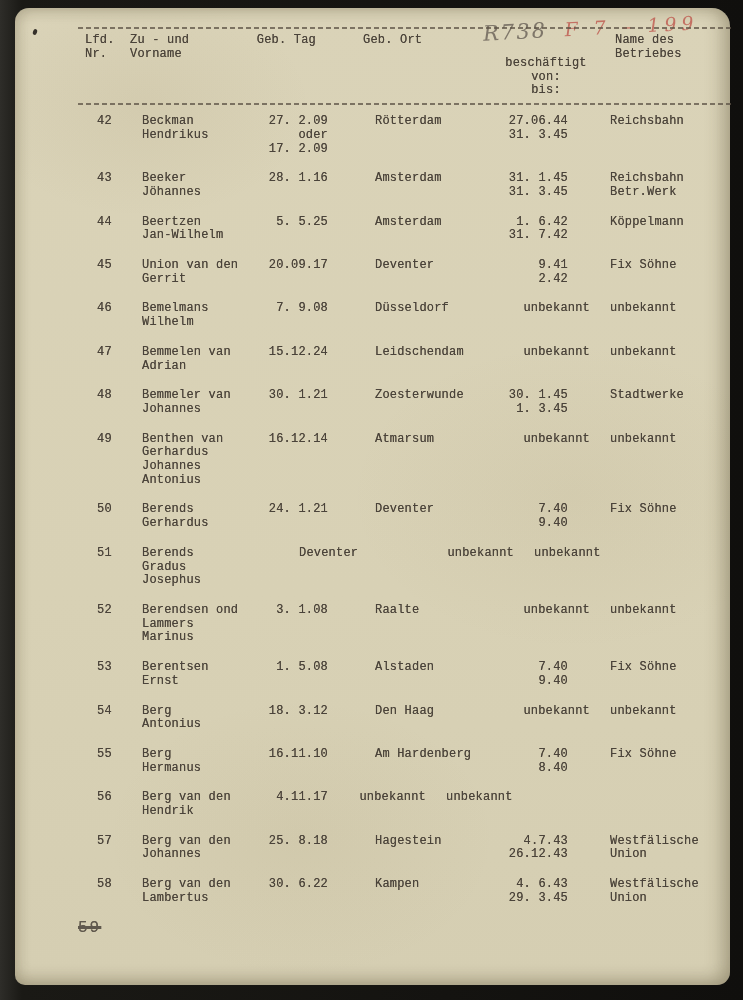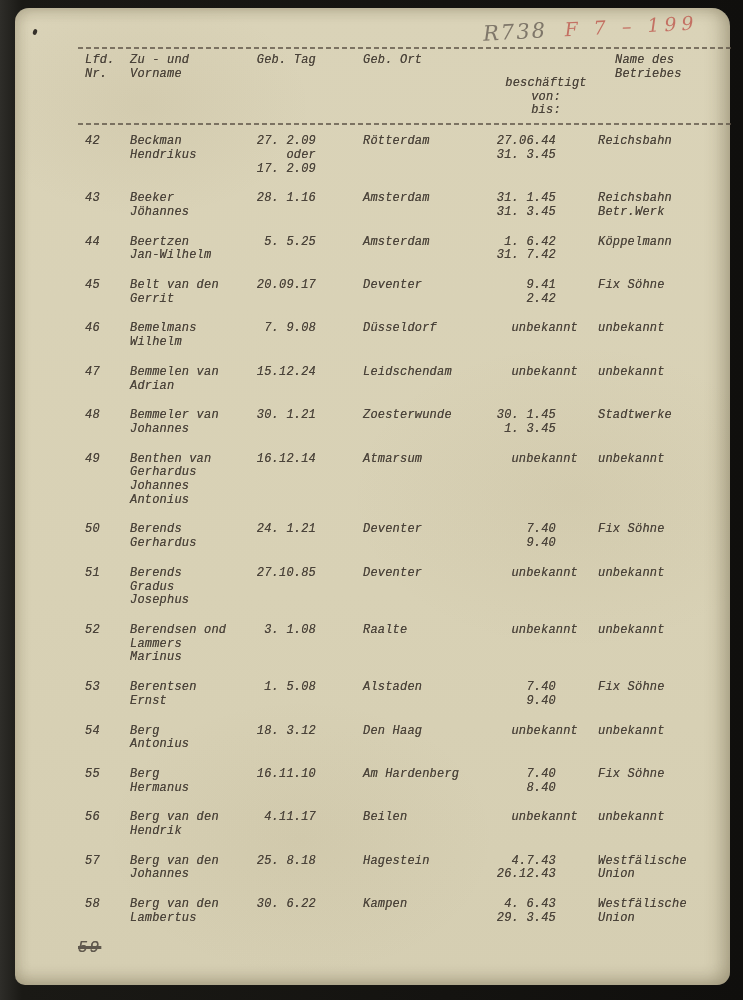--- a/index.html
+++ b/index.html
@@ -24,37 +24,37 @@
   .speck{position:absolute;left:18px;top:21px;width:4px;height:6px;border-radius:50%;
     background:#35302a;transform:rotate(20deg);}
   
   .handwriting{position:absolute;left:468px;top:8px;transform:rotate(-3deg);
     white-space:nowrap;font-style:italic;}
   .hw-pencil{color:rgba(110,102,92,0.85);font-size:21px;letter-spacing:2px;
     font-family:"DejaVu Serif","Liberation Serif",serif;}
   .hw-red{color:rgba(190,88,78,0.8);font-size:19px;letter-spacing:5px;margin-left:8px;
     font-family:"DejaVu Serif","Liberation Serif",serif;}
   
-  .table-area{position:absolute;left:0;top:0;width:100%;padding-top:39px;
-    font-size:12px;line-height:13.7px;letter-spacing:0.2px;font-style:italic;}
+  .table-area{position:absolute;left:0;top:0;width:100%;padding-top:19px;
+    font-size:12px;line-height:13.7px;letter-spacing:0.2px;}
   .table-area, .table-area *{text-shadow:0 0 0.6px rgba(72,62,50,0.75);}
   .rule{margin-left:63px;width:655px;height:2px;
     background:repeating-linear-gradient(90deg,#5c5245 0 5px,transparent 5px 8px);
     opacity:.75;}
   .thead{display:flex;padding-left:70px;margin-top:5px;margin-bottom:5px;}
   .row{display:flex;padding-left:70px;margin-bottom:16px;}
   .c-nr{width:45px;flex:none;}
   .c-name{width:110px;flex:none;}
   .c-tag{width:76px;flex:none;text-align:right;white-space:pre;}
   .c-ort{width:117px;flex:none;margin-left:47px;}
   .c-besch{width:98px;flex:none;text-align:right;white-space:pre;}
   .c-betrieb{width:135px;flex:none;margin-left:20px;}
   .thead .c-besch{text-align:center;padding-left:17px;margin-top:23px;}
   .besch-date{padding-right:22px;}
-  .tbody{padding-top:10px;}
+  .tbody{padding-top:10px;margin-left:12px;}
   .struck{margin-left:63px;margin-top:9px;width:fit-content;font-size:16px;
     text-decoration:line-through;text-decoration-thickness:2.5px;
     color:#4b443c;letter-spacing:2px;opacity:.85;}
 </style>
 </head>
 <body>
 
 <div class="scan">
   <div class="paper">
     <span class="speck"></span>
@@ -137,21 +137,21 @@
             <div class="c-besch"><div class="besch-date">1. 6.42</div><div class="besch-date">31. 7.42</div></div>
             <div class="c-betrieb">
               <div>Köppelmann</div>
             </div>
           </div>
           <div class="row">
             <div class="c-nr">
               <div>45</div>
             </div>
             <div class="c-name">
-              <div>Belt van den</div>
+              <div>Union van den</div>
               <div>Gerrit</div>
             </div>
             <div class="c-tag"><div>20.09.17</div></div>
             <div class="c-ort">
               <div>Deventer</div>
             </div>
             <div class="c-besch"><div class="besch-date">9.41</div><div class="besch-date">2.42</div></div>
             <div class="c-betrieb">
               <div>Fix Söhne</div>
             </div>
@@ -245,21 +245,20 @@
           </div>
           <div class="row">
             <div class="c-nr">
               <div>51</div>
             </div>
             <div class="c-name">
               <div>Berends</div>
               <div>Gradus</div>
               <div>Josephus</div>
             </div>
-            <div class="c-tag"><div>27.10.85</div></div>
             <div class="c-ort">
               <div>Deventer</div>
             </div>
             <div class="c-besch"><div>unbekannt</div></div>
             <div class="c-betrieb">
               <div>unbekannt</div>
             </div>
           </div>
           <div class="row">
             <div class="c-nr">
@@ -332,23 +331,20 @@
           </div>
           <div class="row">
             <div class="c-nr">
               <div>56</div>
             </div>
             <div class="c-name">
               <div>Berg van den</div>
               <div>Hendrik</div>
             </div>
             <div class="c-tag"><div>4.11.17</div></div>
-            <div class="c-ort">
-              <div>Beilen</div>
-            </div>
             <div class="c-besch"><div>unbekannt</div></div>
             <div class="c-betrieb">
               <div>unbekannt</div>
             </div>
           </div>
           <div class="row">
             <div class="c-nr">
               <div>57</div>
             </div>
             <div class="c-name">

